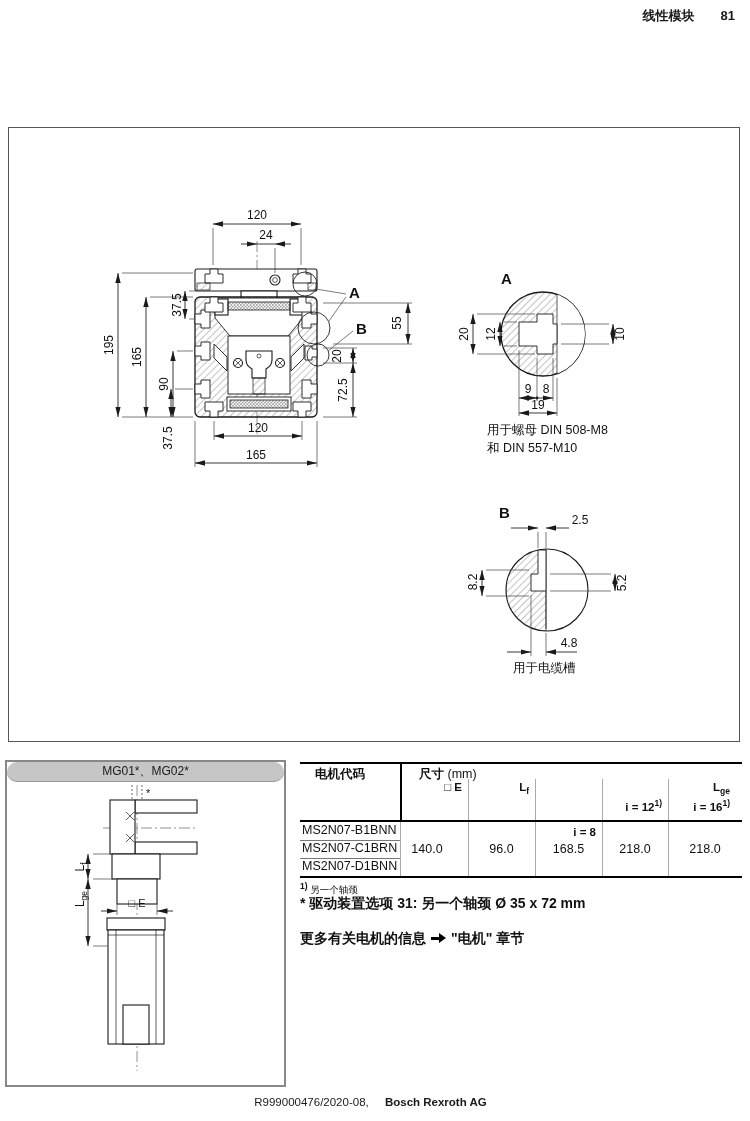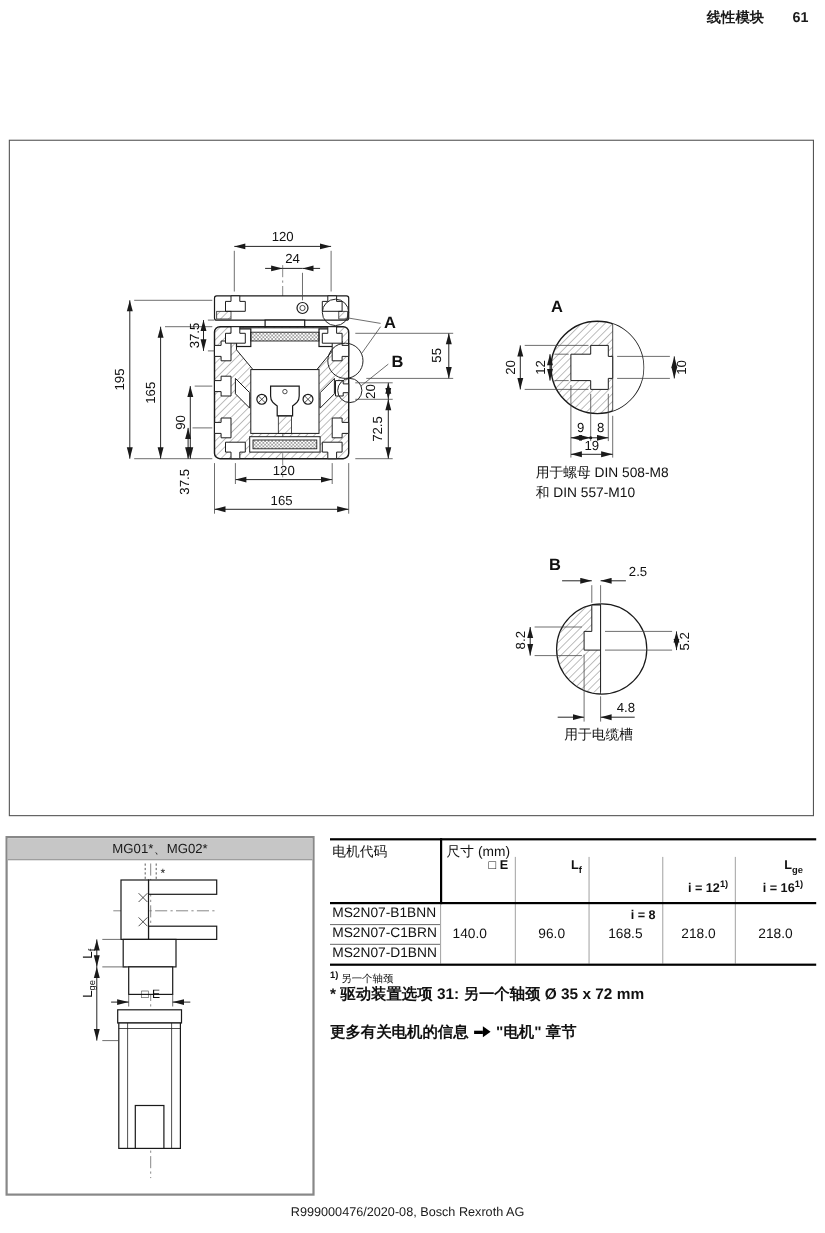--- a/index.html
+++ b/index.html
@@ -5,29 +5,29 @@
   html,body{margin:0;padding:0;background:#fff;}
   body{width:750px;height:1121px;position:relative;font-family:"Liberation Sans",sans-serif;color:#111;}
   
   .pg-header{position:absolute;top:7px;right:15px;font-size:13px;font-weight:bold;color:#1a1a1a;}
   .pg-header .pgnum{margin-left:26px;}
   .pg-footer{position:absolute;top:1096px;left:0;width:741px;text-align:center;font-size:11.5px;color:#1a1a1a;}
   
   .panel{position:absolute;left:8px;top:127px;width:730px;height:613px;border:1.5px solid #555;background:#fff;}
   
   .mgbox{position:absolute;left:5px;top:760px;width:277px;height:323px;border:2px solid #888;background:#fff;}
-  .mgbox .mghead{height:19px;background:#c6c6c6;border-bottom:1px solid #999;text-align:center;font-size:12px;line-height:19px;color:#1a1a1a;}
+  .mgbox .mghead{height:19px;background:#c6c6c6;border-bottom:1px solid #999;text-align:center;font-size:12px;line-height:19px;color:#1a1a1a;border-radius:10px;}
   
   .tblwrap{position:absolute;left:300px;top:762px;width:442px;font-size:12.5px;}
   .hline{position:absolute;left:0;width:442px;height:2px;background:#000;}
   .vline-b{position:absolute;width:2px;background:#000;}
   .vline-g{position:absolute;width:1px;background:#aaa;}
   .rline{position:absolute;left:0;width:100px;height:1px;background:#777;}
   .cell{position:absolute;white-space:nowrap;}
-  .bold{font-weight:normal;}
+  .bold{font-weight:bold;margin-left:13px;}
   .right{text-align:right;}
   .center{text-align:center;}
   sup.fn{font-size:8.5px;vertical-align:super;font-weight:bold;}
   .subhdr{font-size:11.5px;font-weight:bold;}
   .note-small{font-size:9.5px;}
   .note{font-size:14px;font-weight:bold;}
   .arrow-ic{display:inline-block;width:15px;height:10px;position:relative;margin:0 5px;top:0px;}
   .arrow-ic::before{content:"";position:absolute;left:0;top:3.5px;width:8px;height:3px;background:#000;}
   .arrow-ic::after{content:"";position:absolute;right:0;top:0;width:0;height:0;border-left:7px solid #000;border-top:5px solid transparent;border-bottom:5px solid transparent;}
   
@@ -44,21 +44,21 @@
   .bodyh{fill:url(#hatch);stroke:#1a1a1a;stroke-width:1.3;}
   .hat2{fill:url(#hatch);stroke:#1a1a1a;stroke-width:0.7;}
   .cut{fill:#fff;stroke:#1a1a1a;stroke-width:0.9;}
   .meshf{fill:url(#mesh);stroke:#1a1a1a;stroke-width:0.8;}
   .thin{stroke:#1a1a1a;stroke-width:0.7;fill:none;}
 </style>
 </head>
 <body>
 
 <div class="pg-header">
-  <span>线性模块</span><span class="pgnum">61</span>
+  <span>线性模块</span><span class="pgnum">81</span>
 </div>
 
 <div class="panel">
 <svg width="730" height="613" viewBox="8 127 730 613">
   <defs>
     <pattern id="hatch" width="5" height="5" patternUnits="userSpaceOnUse" patternTransform="rotate(45)">
       <line x1="0" y1="0" x2="0" y2="5" stroke="#555" stroke-width="0.7"></line>
     </pattern>
     <pattern id="mesh" width="3.2" height="3.2" patternUnits="userSpaceOnUse">
       <path d="M0,0 L3.2,3.2 M3.2,0 L0,3.2" stroke="#666" stroke-width="0.5"></path>

